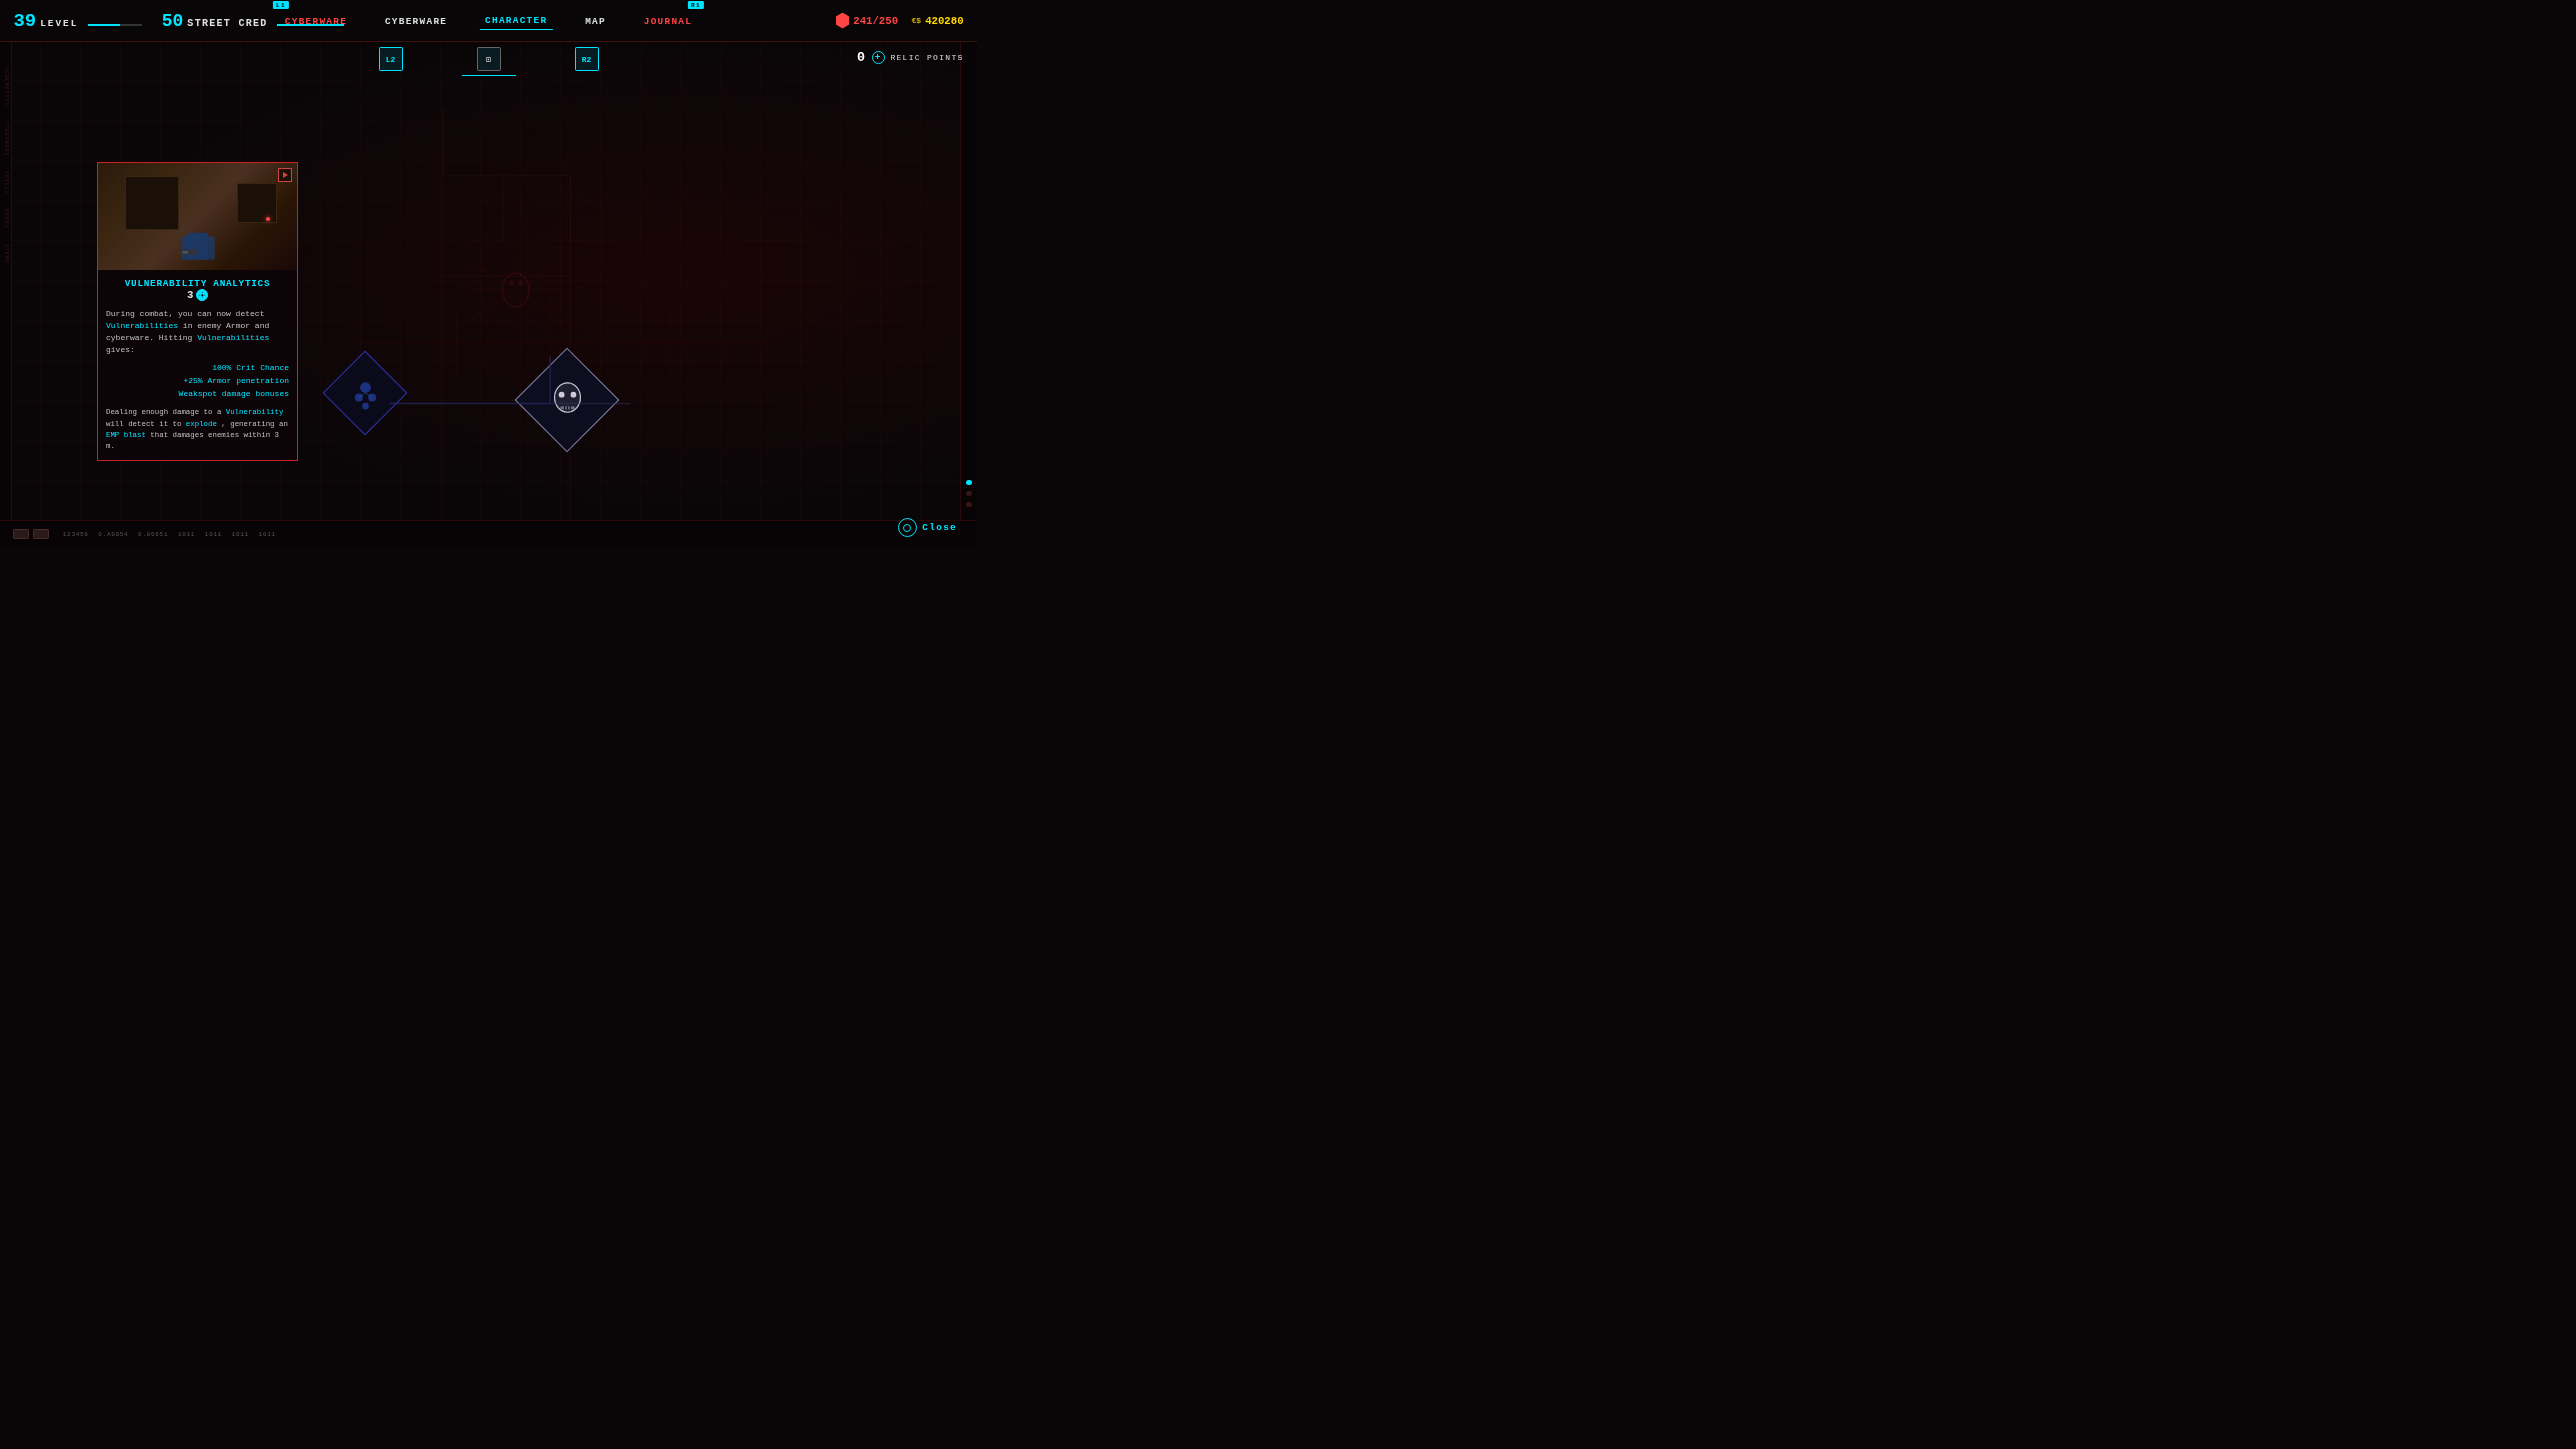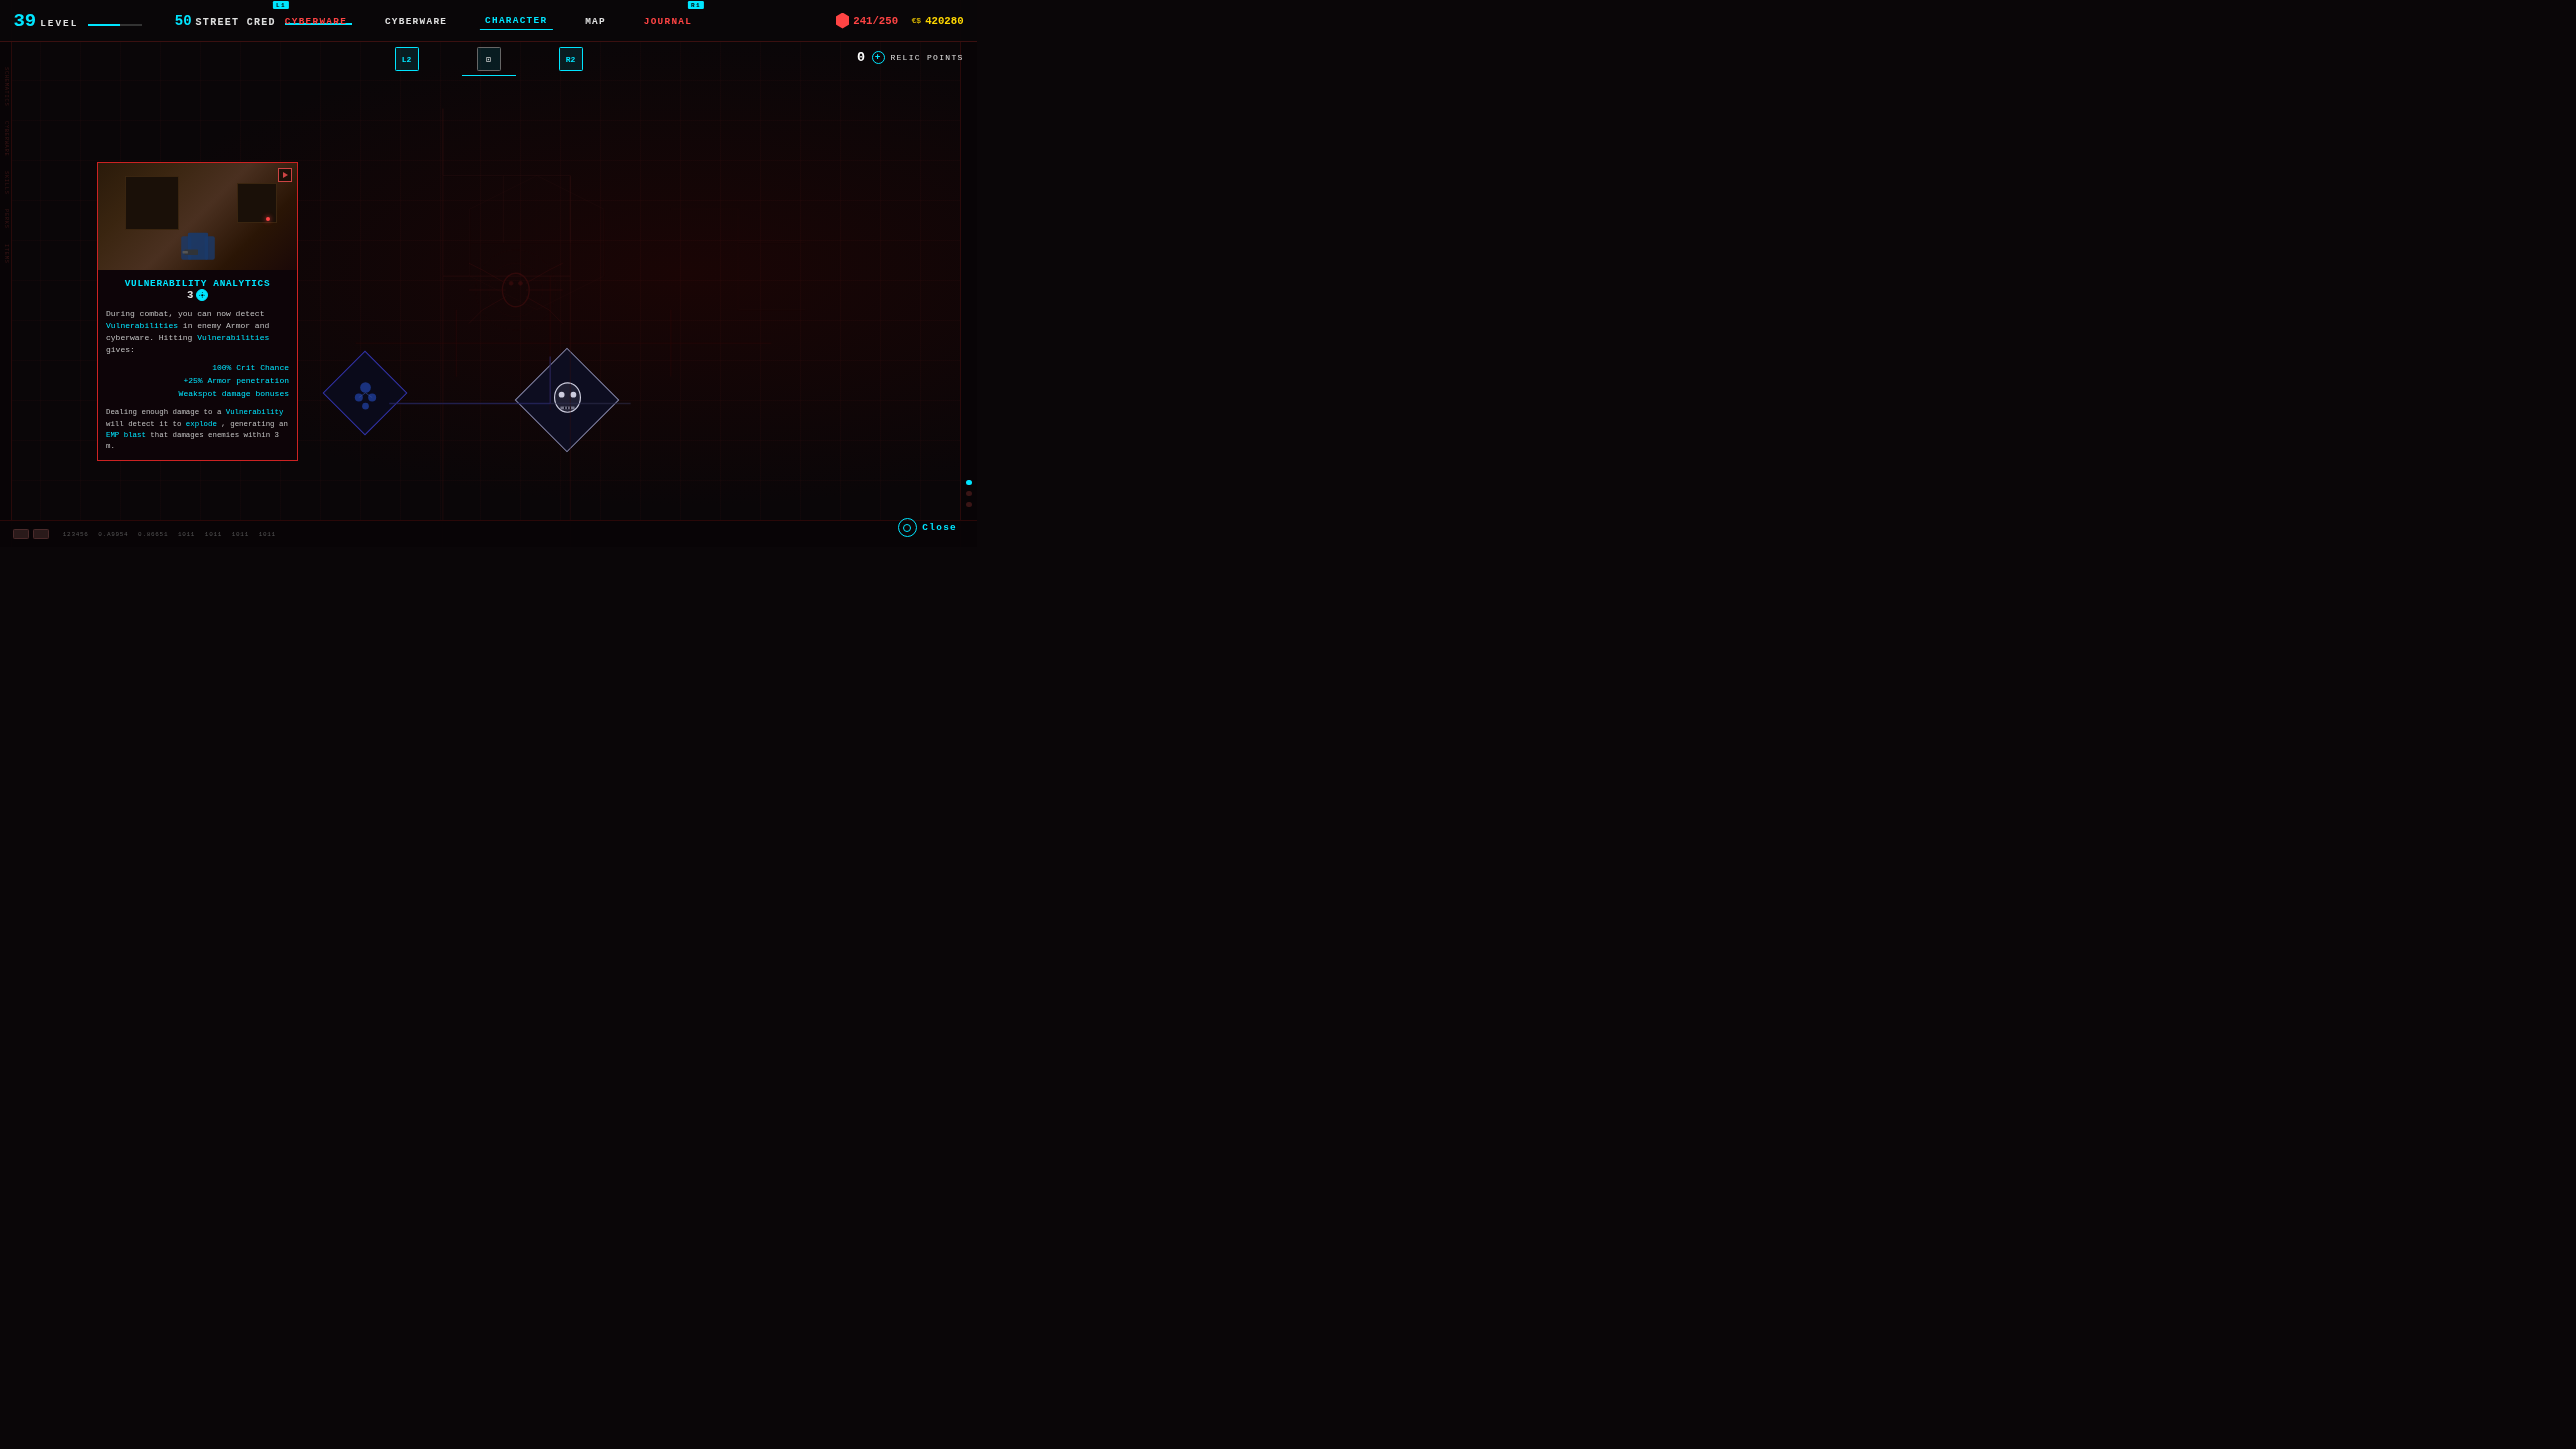--- a/index.html
+++ b/index.html
@@ -74,23 +74,22 @@
 
     .street-cred-display {
       display: flex;
       align-items: baseline;
       gap: 4px;
       margin-left: 20px;
     }
 
     .street-cred-number {
       color: #00e5ff;
-      font-size: 14px;
-      font-weight: bold;
-      margin-left: 13px;
+      font-size: 18px;
+      font-weight: bold;
     }
 
     .street-cred-label {
       color: #e0e0e0;
       font-size: 10px;
       letter-spacing: 1.3px;
       font-weight: bold;
     }
 
     .street-cred-bar {
@@ -194,21 +193,21 @@
       z-index: 99;
       display: flex;
       align-items: center;
       justify-content: center;
       gap: 0;
     }
 
     .sub-nav-bar {
       display: flex;
       align-items: center;
-      gap: 58px;
+      gap: 74px;
       justify-content: flex-end;
     }
 
     .sub-nav-btn {
       display: flex;
       align-items: center;
       justify-content: center;
       width: 24px;
       height: 24px;
       border: 1.3px solid #00e5ff;

